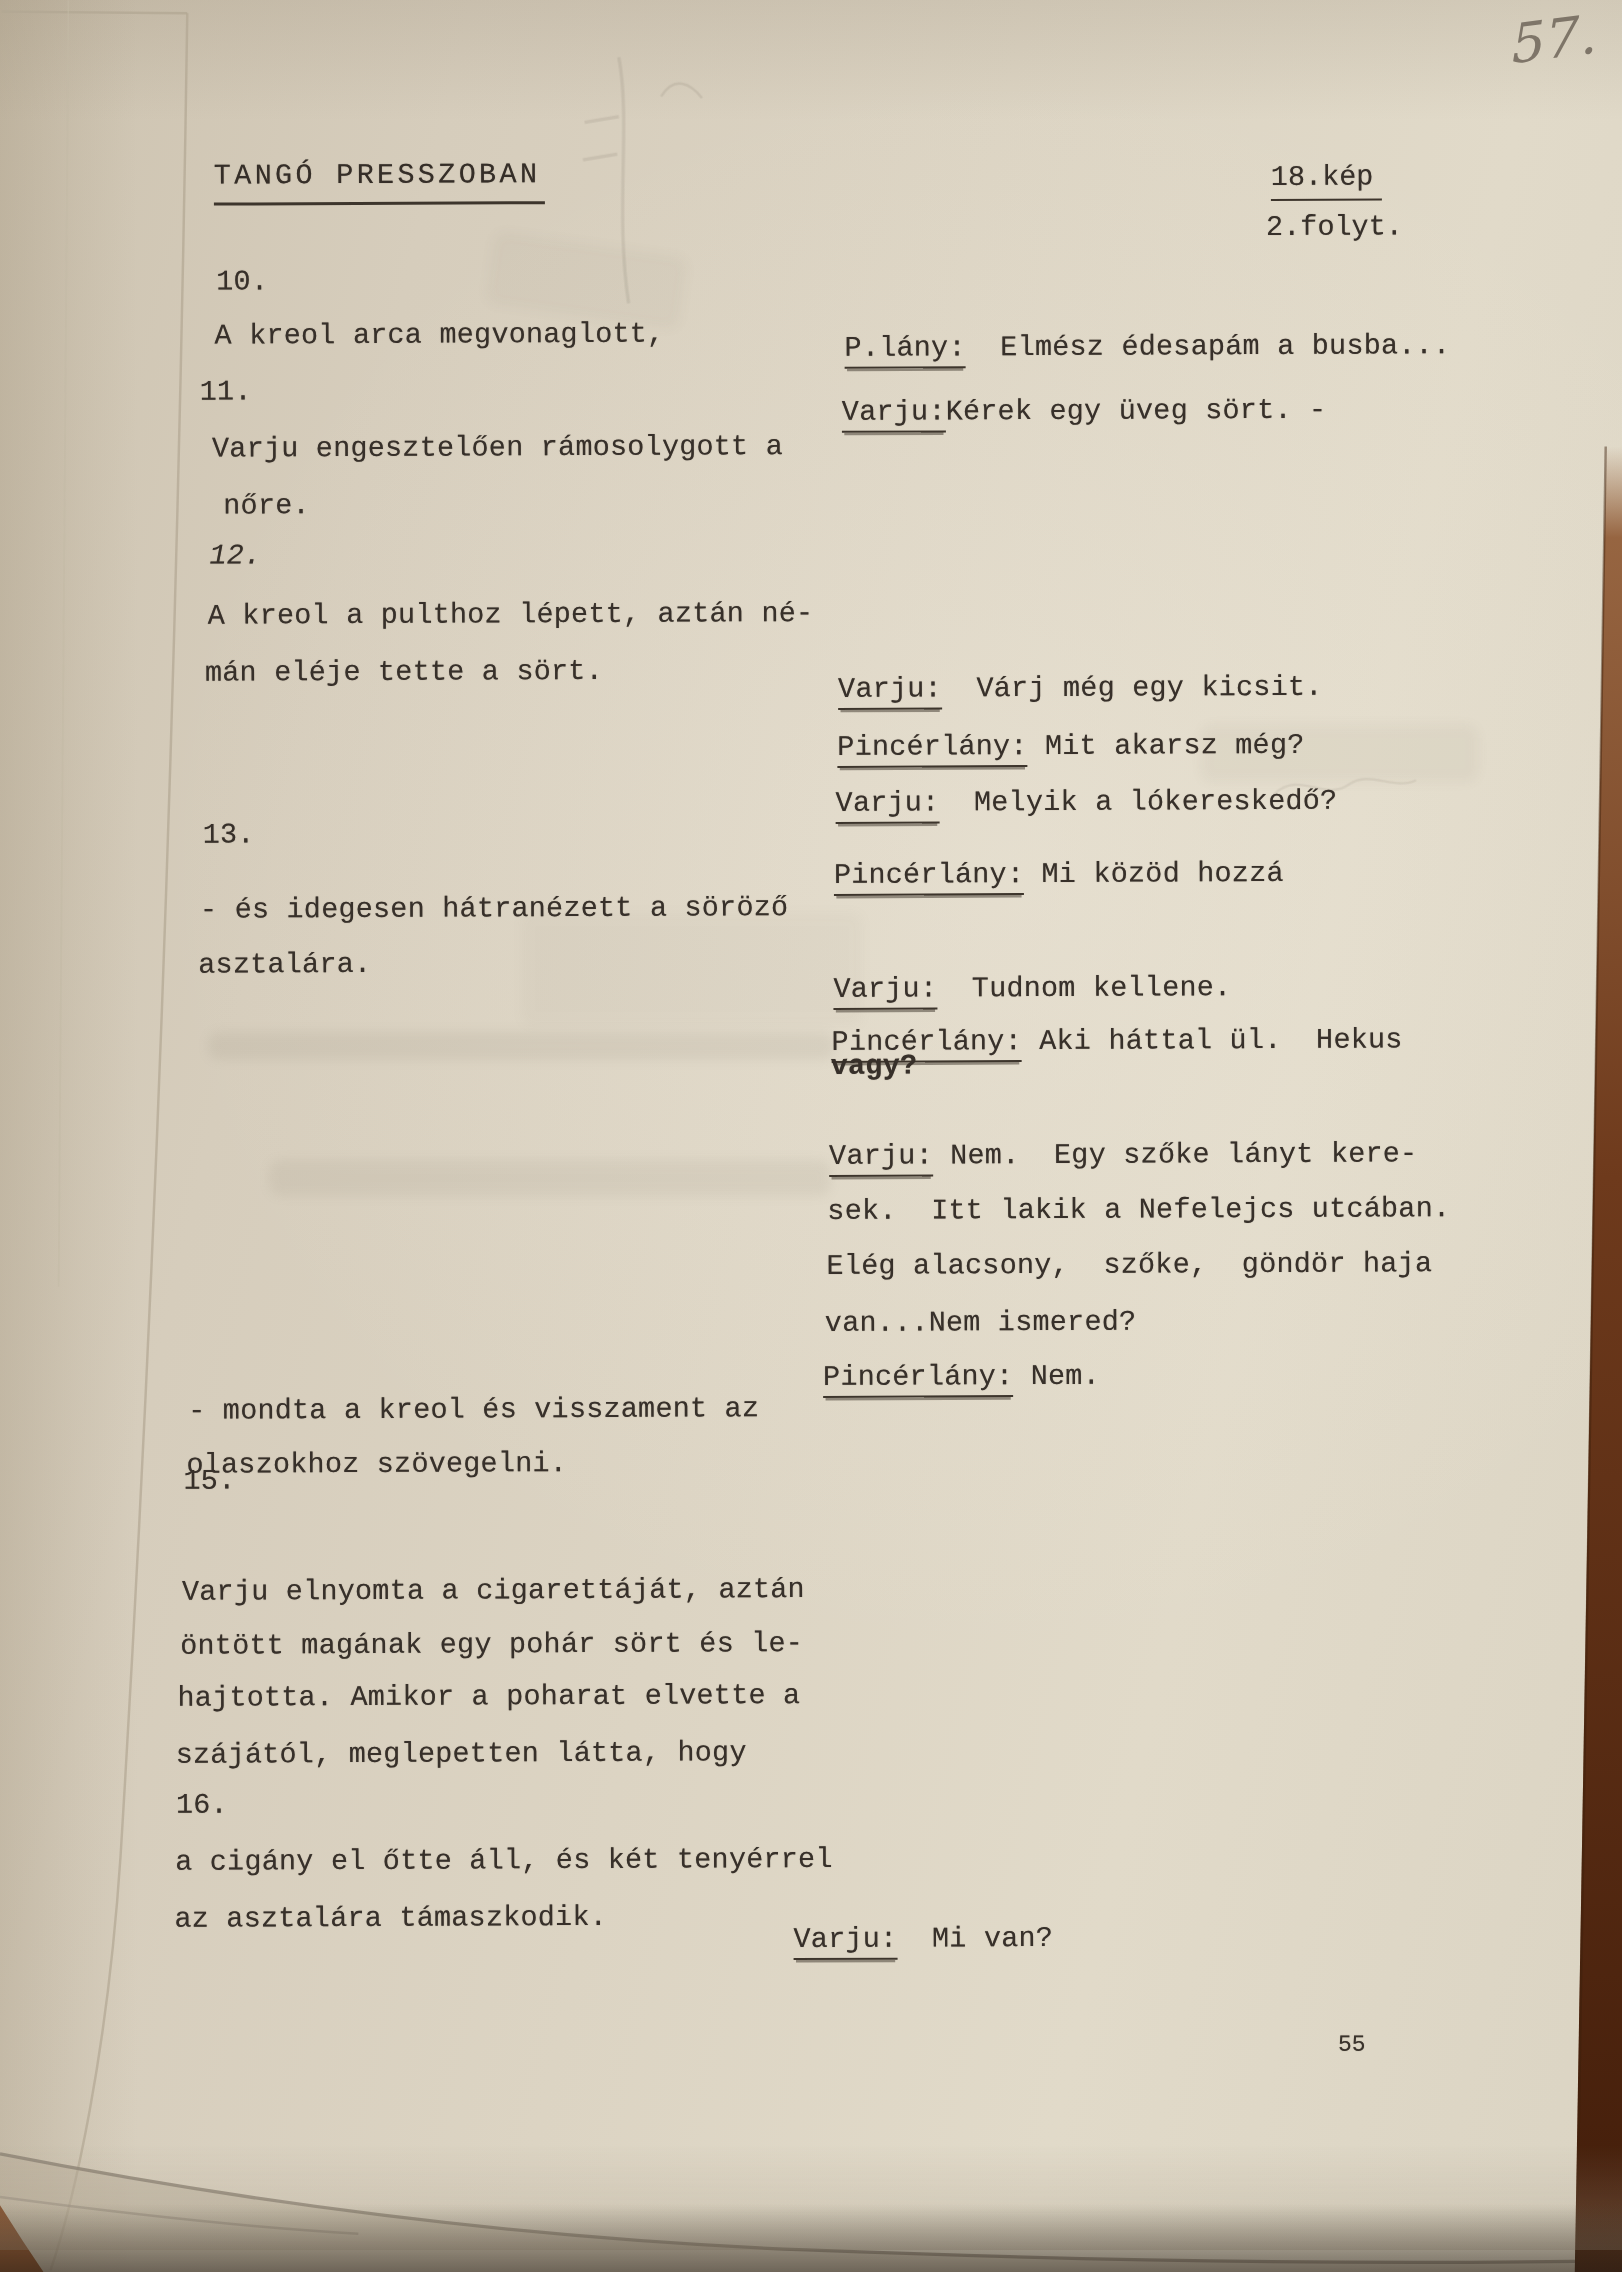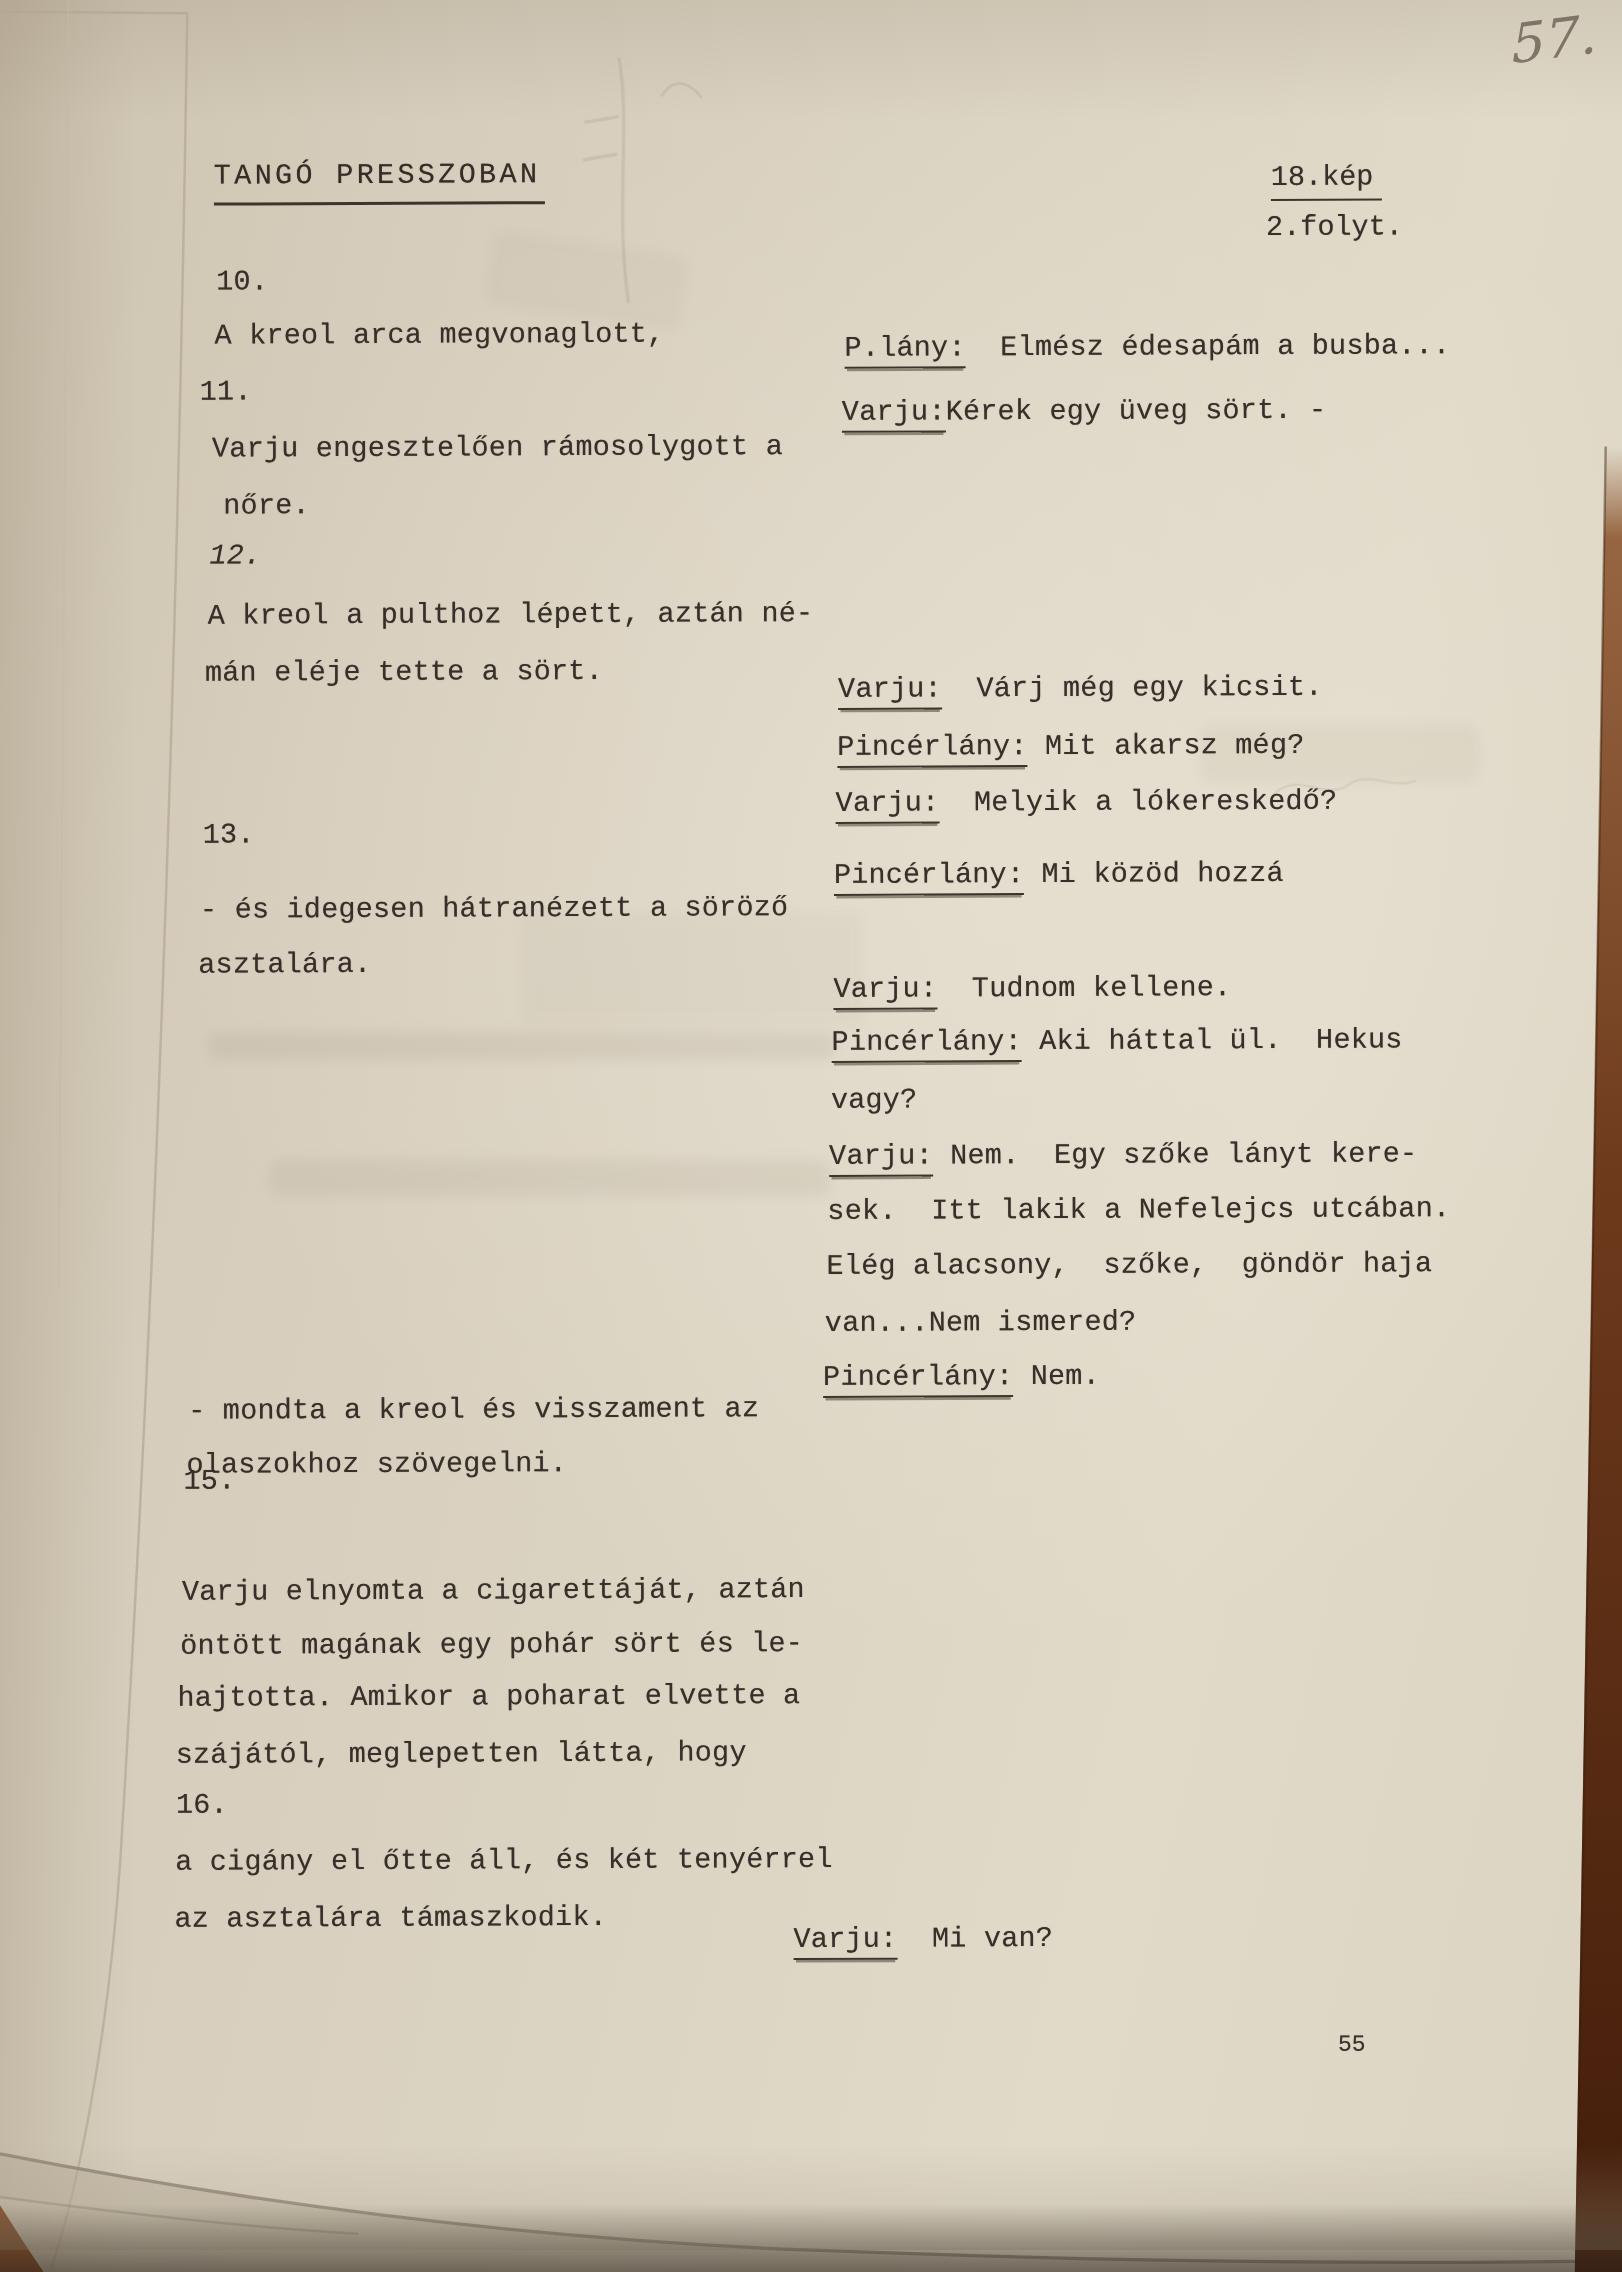--- a/index.html
+++ b/index.html
@@ -130,21 +130,21 @@
       </div>
     <div id="right-col">
         <div class="typeline" style="left: 848px; top: 334px;"><span class="charlabel">P.lány:</span><span>  Elmész édesapám a busba...</span></div>
         <div class="typeline" style="left: 845px; top: 398px;"><span class="charlabel">Varju:</span><span>Kérek egy üveg sört. -</span></div>
         <div class="typeline" style="left: 840px; top: 675px;"><span class="charlabel">Varju:</span><span>  Várj még egy kicsit.</span></div>
         <div class="typeline" style="left: 839px; top: 733px;"><span class="charlabel">Pincérlány:</span><span> Mit akarsz még?</span></div>
         <div class="typeline" style="left: 837px; top: 789px;"><span class="charlabel">Varju:</span><span>  Melyik a lókereskedő?</span></div>
         <div class="typeline" style="left: 835px; top: 861px;"><span class="charlabel">Pincérlány:</span><span> Mi közöd hozzá</span></div>
         <div class="typeline" style="left: 834px; top: 975px;"><span class="charlabel">Varju:</span><span>  Tudnom kellene.</span></div>
         <div class="typeline" style="left: 832px; top: 1028px;"><span class="charlabel">Pincérlány:</span><span> Aki háttal ül.  Hekus</span></div>
-        <div class="typeline" style="left: 831px; top: 1086px;">vagy?</div>
+        <div class="typeline" style="left: 831px; top: 1052px; font-weight: bold;">vagy?</div>
         <div class="typeline" style="left: 829px; top: 1142px;"><span class="charlabel">Varju:</span><span> Nem.  Egy szőke lányt kere-</span></div>
         <div class="typeline" style="left: 827px; top: 1197px;">sek.  Itt lakik a Nefelejcs utcában.</div>
         <div class="typeline" style="left: 826px; top: 1252px;">Elég alacsony,  szőke,  göndör haja</div>
         <div class="typeline" style="left: 824px; top: 1309px;">van...Nem ismered?</div>
         <div class="typeline" style="left: 822px; top: 1363px;"><span class="charlabel">Pincérlány:</span><span> Nem.</span></div>
         <div class="typeline" style="left: 790px; top: 1925px;"><span class="charlabel">Varju:</span><span>  Mi van?</span></div>
       </div>
 
     <div class="pagenum">55</div>
   </div>

